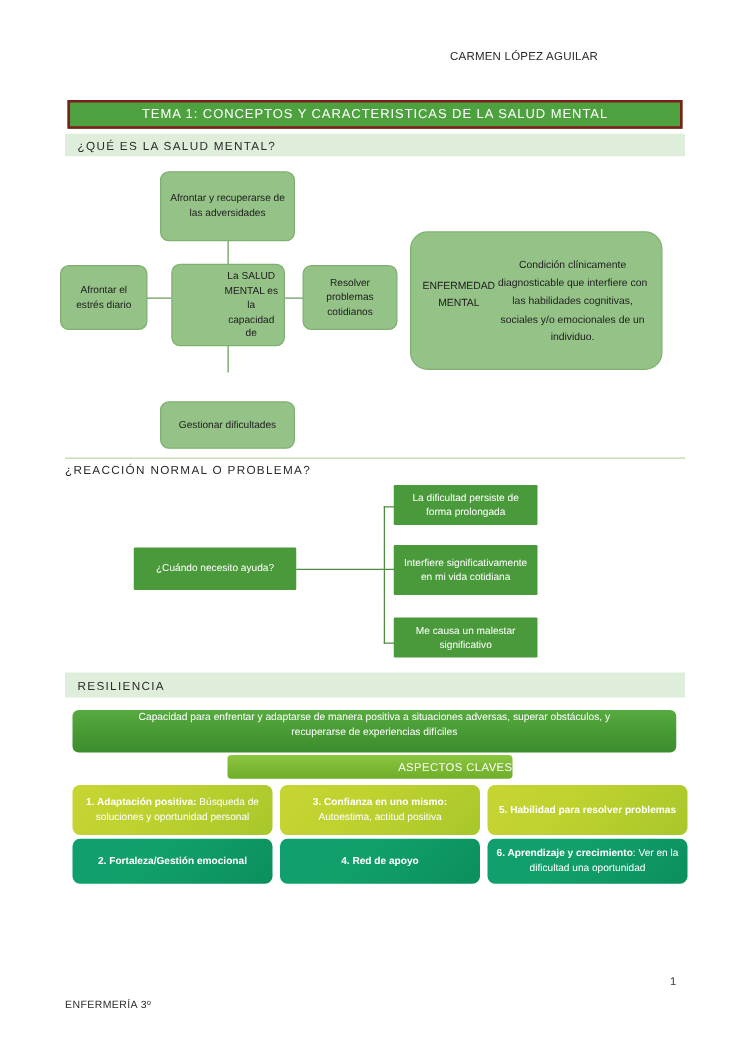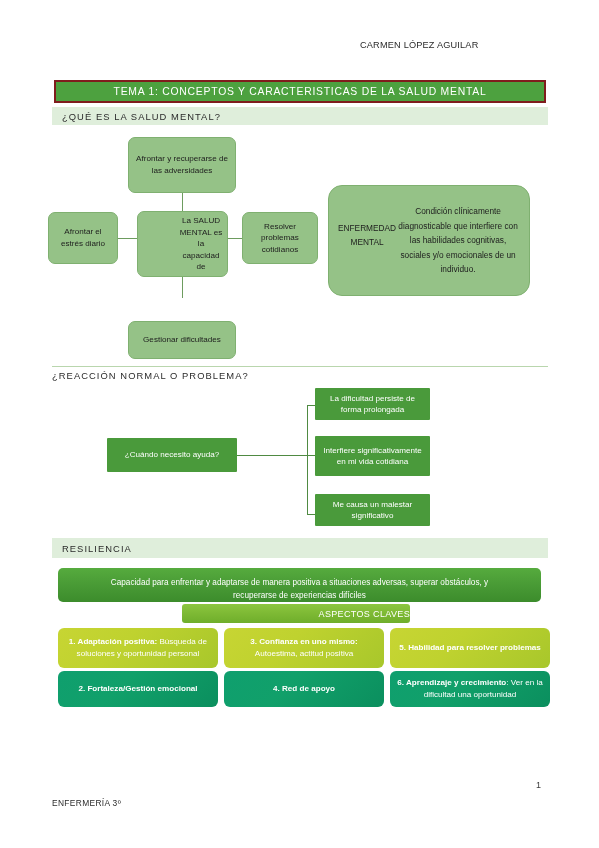--- a/index.html
+++ b/index.html
@@ -150,21 +150,21 @@
   
   .capacity {
     position: absolute;
     left: 58px;
     top: 568px;
     width: 483px;
     height: 34px;
     border-radius: 5px;
     background: linear-gradient(180deg, #56ab3e 0%, #4a9c36 45%, #3c8c2c 100%);
     display: flex;
-    align-items: flex-end;
+    align-items: flex-start;
     justify-content: center;
     text-align: center;
     color: #ffffff;
     font-size: 8.2px;
     line-height: 12.4px;
     padding: 0 34px;
     box-sizing: border-box;
   }
   .aspectos {
     position: absolute;

